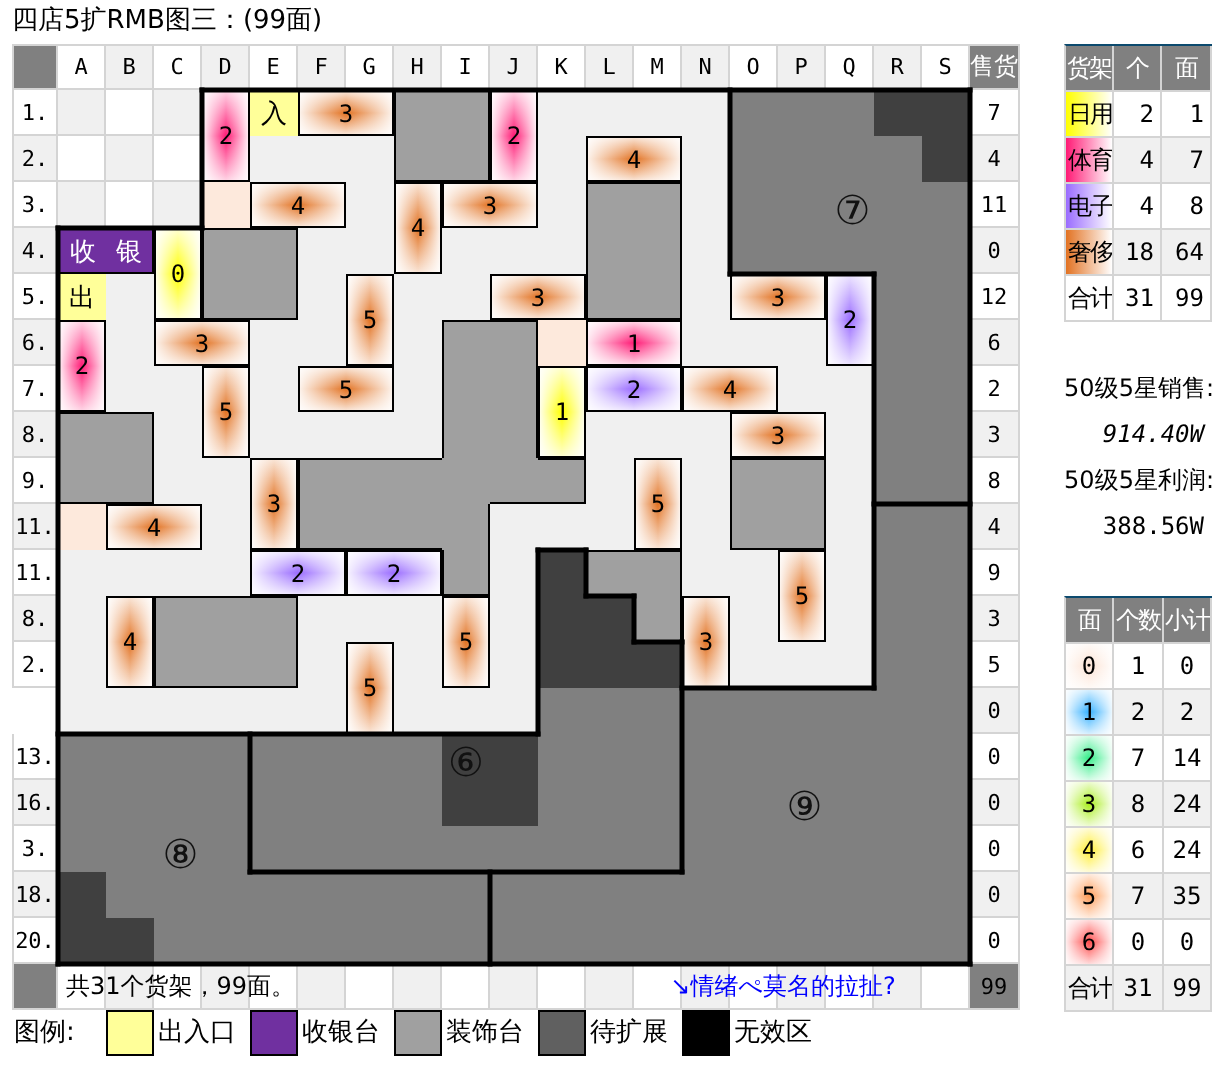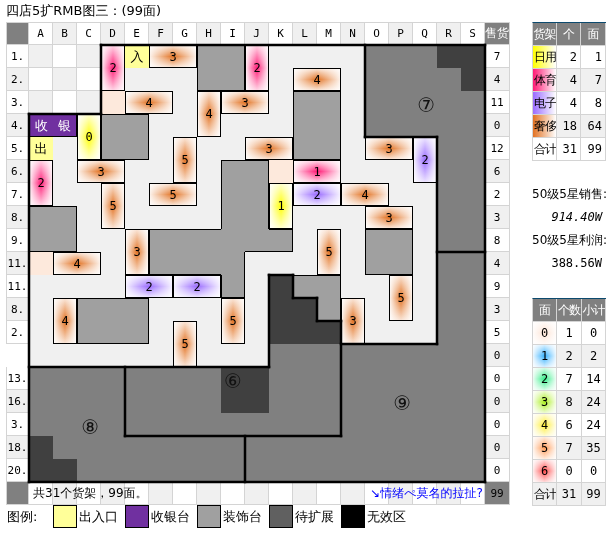--- a/index.html
+++ b/index.html
@@ -13,21 +13,21 @@
 .gc.gray{background:#808080 !important;}
 .gc.whitetxt{color:#fff;font-family:"DejaVu Sans",sans-serif;font-size:12px;}
 .cell.outside{border-right:1px solid #d4d4d4;border-bottom:1px solid #d4d4d4;}
 .shelf{border:1px solid #000;display:flex;align-items:center;justify-content:center;font-family:"DejaVu Sans Mono",monospace;font-size:12px;}
 .fix{display:flex;align-items:center;justify-content:space-around;font-size:13px;}
 .fix span{flex:1;text-align:center;}
 .fix.cashier{border:1px solid #000;color:#fff;}
 .zlabel{font-size:20px;line-height:24px;width:30px;height:24px;text-align:center;color:#111;}
 #borders{position:absolute;left:0;top:0;pointer-events:none;}
 #footer-summary{position:absolute;left:33px;top:482px;height:23px;line-height:23px;font-size:12px;white-space:nowrap;}
-#footer-link{position:absolute;left:300px;width:183px;top:482px;height:23px;line-height:23px;font-size:12px;text-align:right;white-space:nowrap;color:#0000ff;cursor:pointer;}
+#footer-link{position:absolute;left:300px;width:183px;top:482px;height:23px;line-height:23px;font-size:12px;text-align:center;white-space:nowrap;color:#0000ff;cursor:pointer;}
 .rtable{position:absolute;display:grid;grid-template-columns:24px 24px 25px;grid-auto-rows:23px;border-left:1px solid #d4d4d4;border-top:1px solid #0c4a6e;}
 .tc{box-sizing:border-box;border-right:1px solid #d4d4d4;border-bottom:1px solid #d4d4d4;display:flex;align-items:center;font-size:12px;font-family:"DejaVu Sans Mono",monospace;background:#fff;overflow:hidden;white-space:nowrap;}
 .tc.alt{background:#f0f0f0;}
 .tc.th{background:#808080;color:#fff;justify-content:center;font-family:"DejaVu Sans",sans-serif;font-size:12px;letter-spacing:-1px;}
 .tc.name{font-family:"DejaVu Sans",sans-serif;font-size:12px;justify-content:flex-start;padding-left:1px;letter-spacing:-1px;}
 .tc.num{justify-content:flex-end;padding-right:3px;}
 .tc.cnum{justify-content:center;}
 .stat{position:absolute;height:23px;line-height:23px;white-space:nowrap;text-align:right;}
 .stat.label{right:7px;font-size:12px;}
 .stat.value{right:12px;font-size:12px;font-family:"DejaVu Sans Mono",monospace;}

